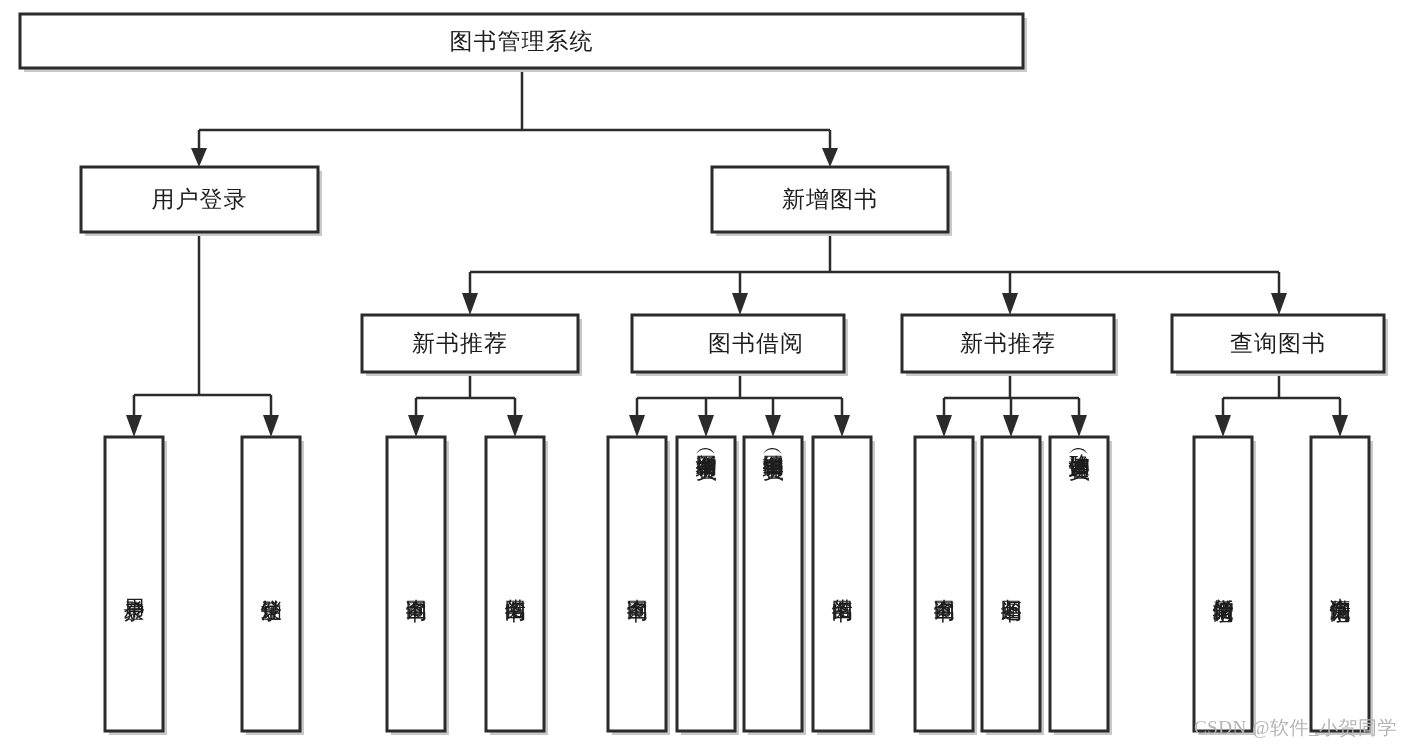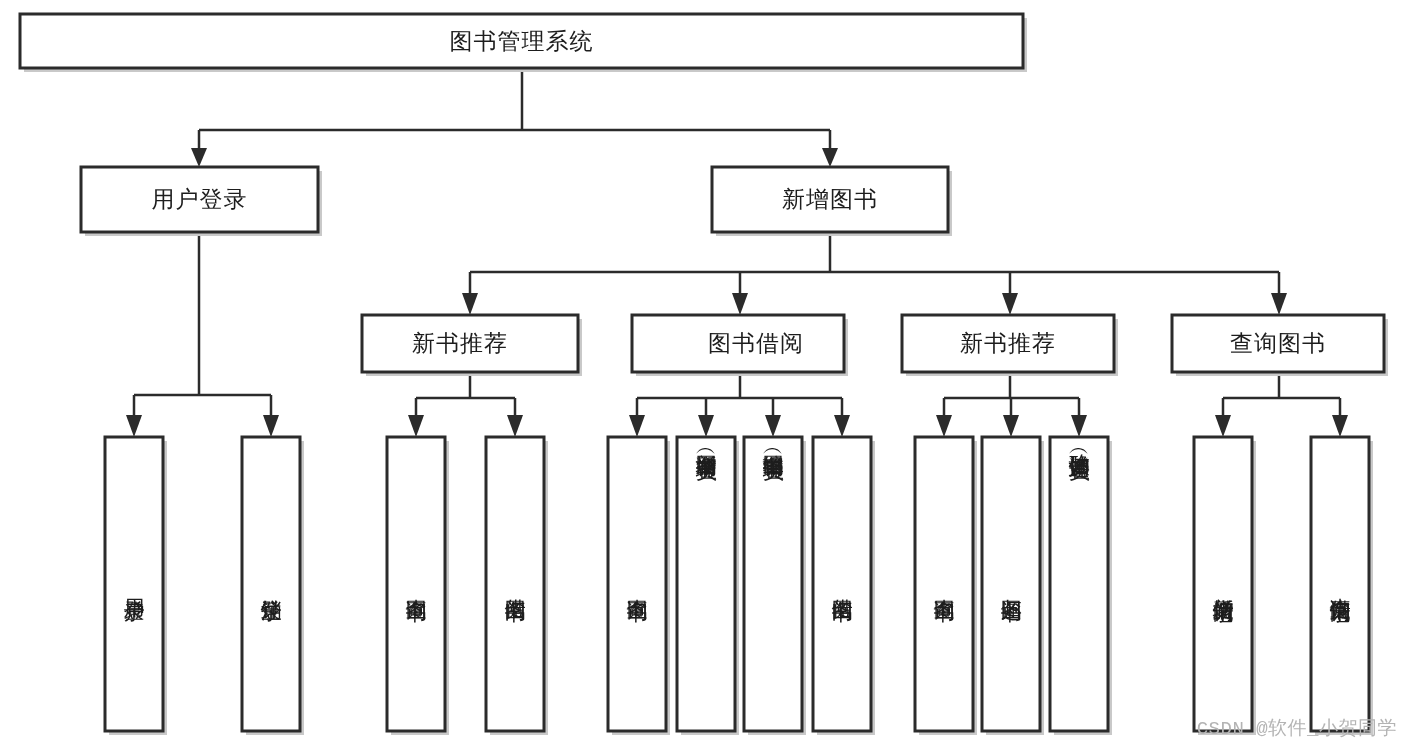--- a/index.html
+++ b/index.html
@@ -22,21 +22,21 @@
   }
   .hlabel-wrap{
     position:absolute;display:flex;align-items:center;justify-content:center;
     font-size:23px;color:#1d1d1d;
     font-family:Liberation Sans, sans-serif;
     letter-spacing:1px;pointer-events:none;
   }
   #watermark{
     position:absolute;right:8px;bottom:6px;
     font-size:19px;color:#b4b4b4;letter-spacing:.5px;
-    font-family:Liberation Mono, monospace;
+    font-family:Liberation Serif, serif;
     pointer-events:none;
     margin-left:44px;
   }
 </style>
 </head>
 <body>
 
 <div id="stage">
 
   <svg id="diagram" viewBox="0 0 1405 747">

